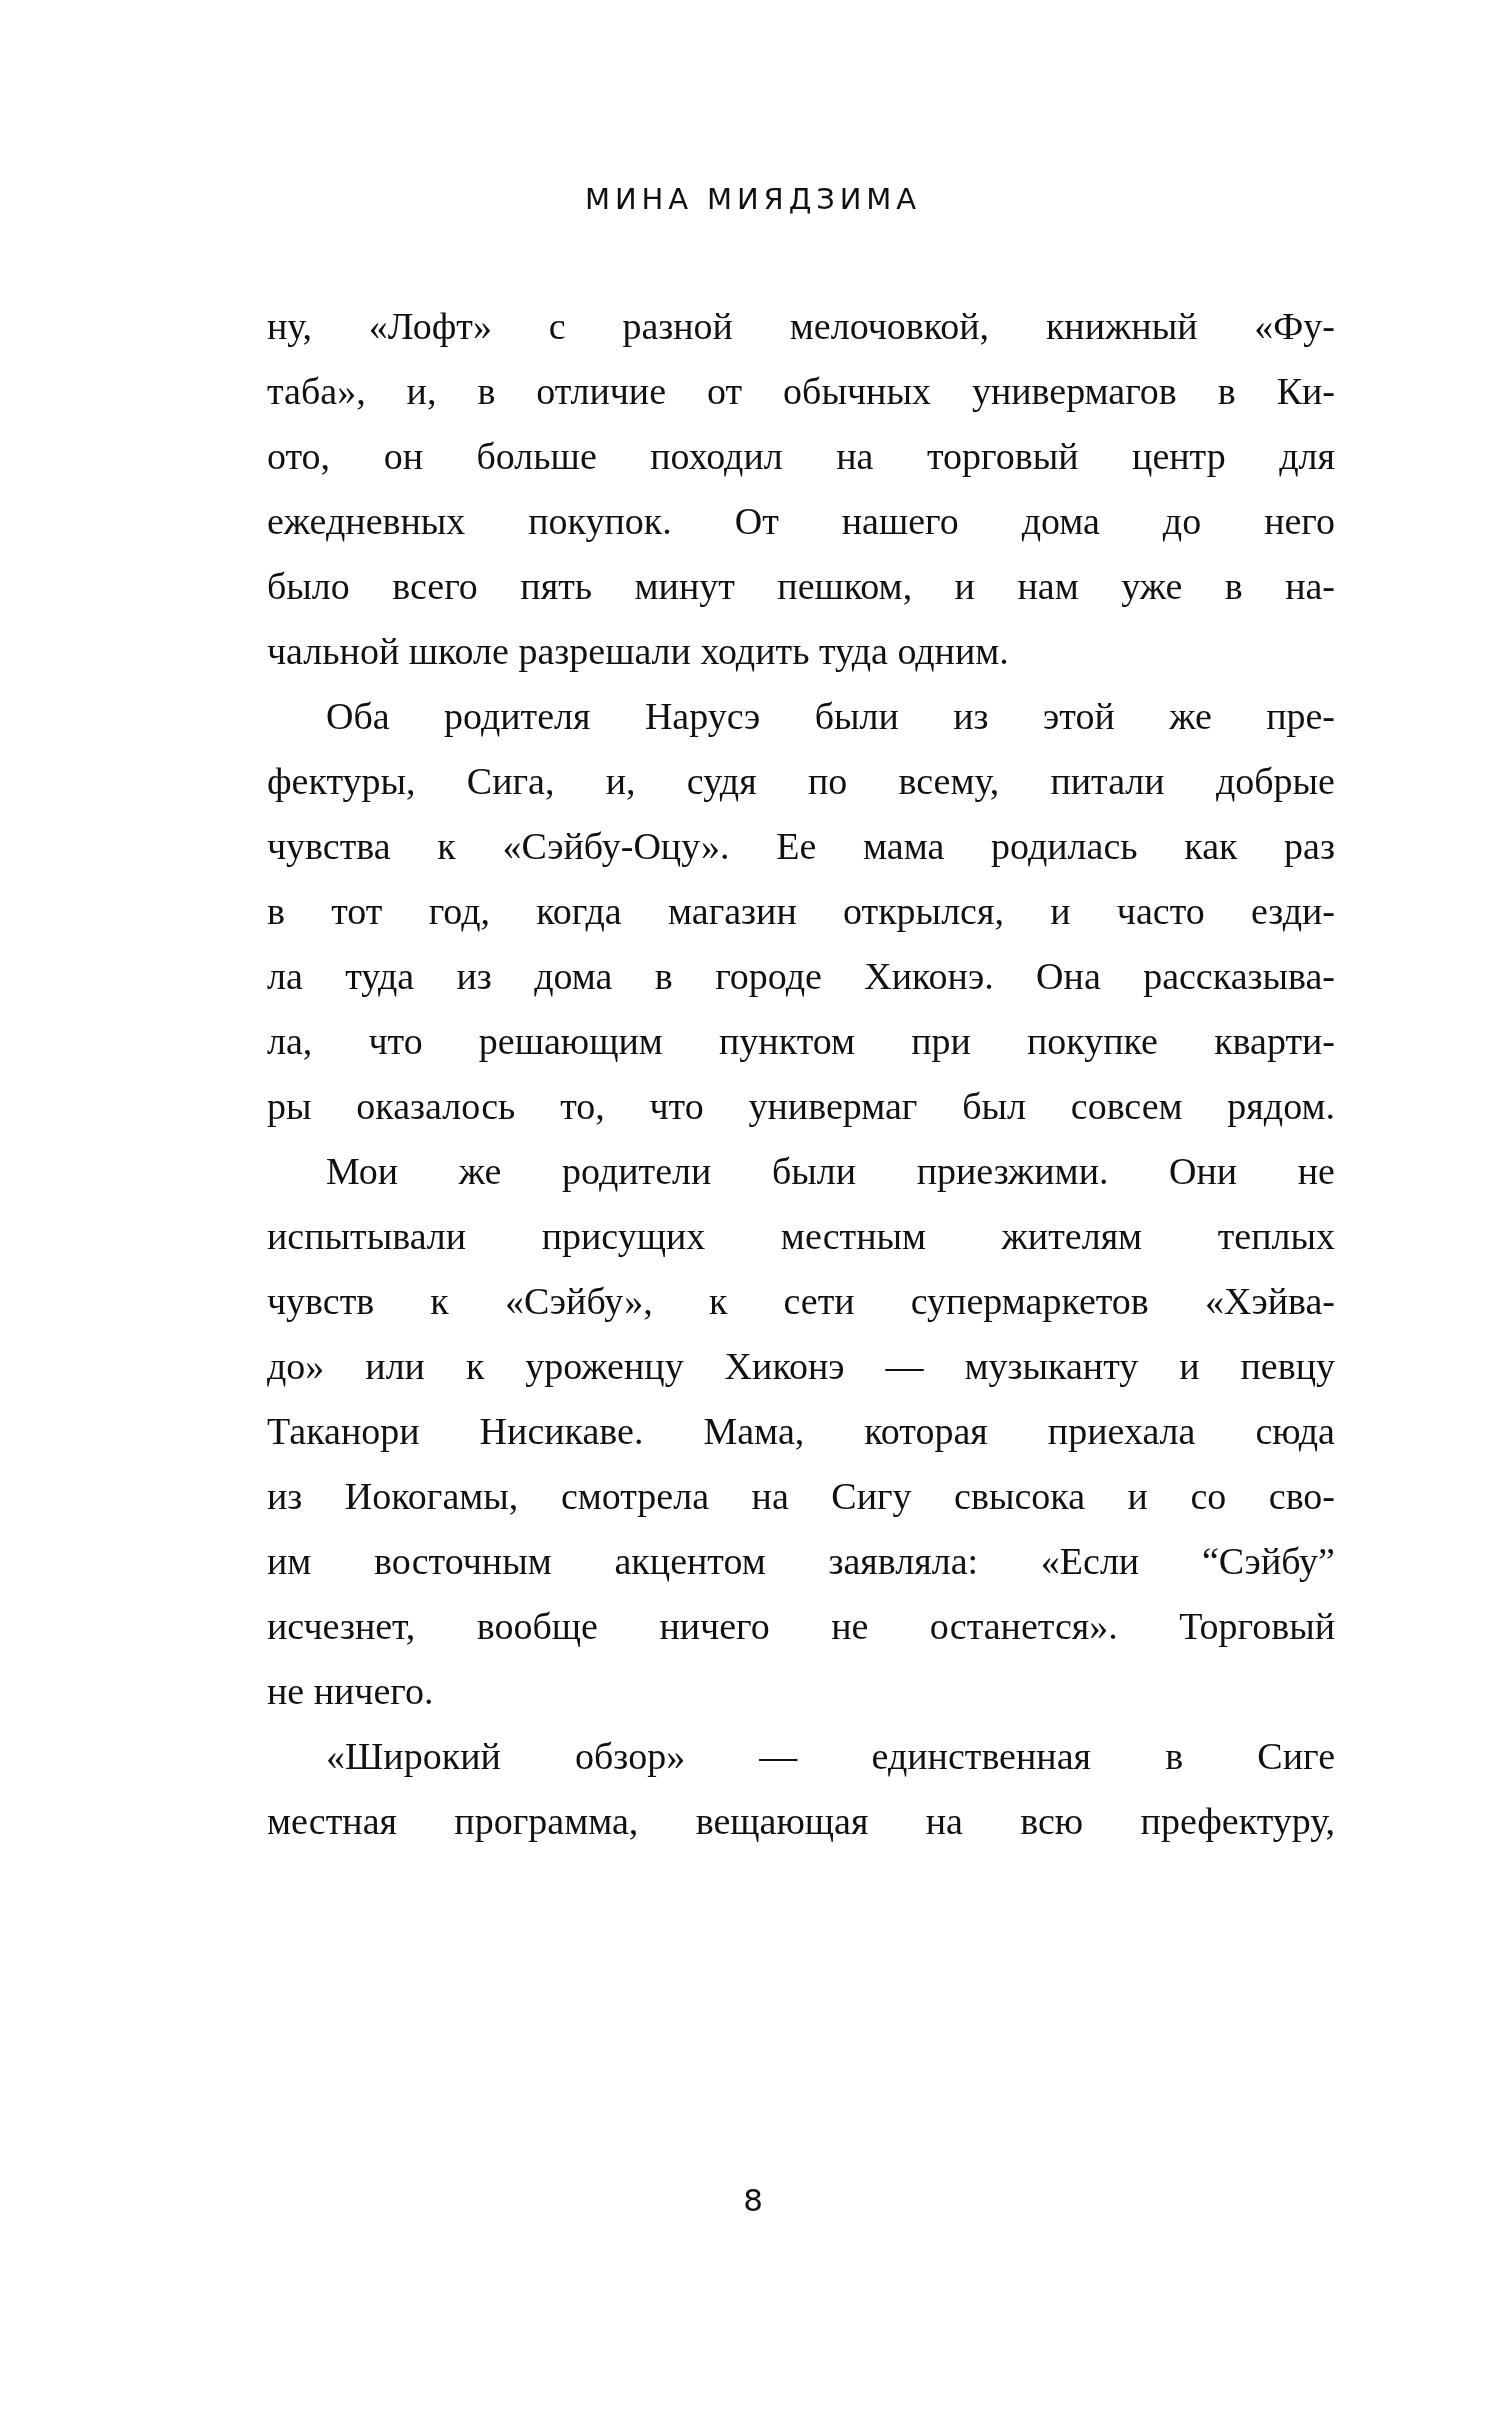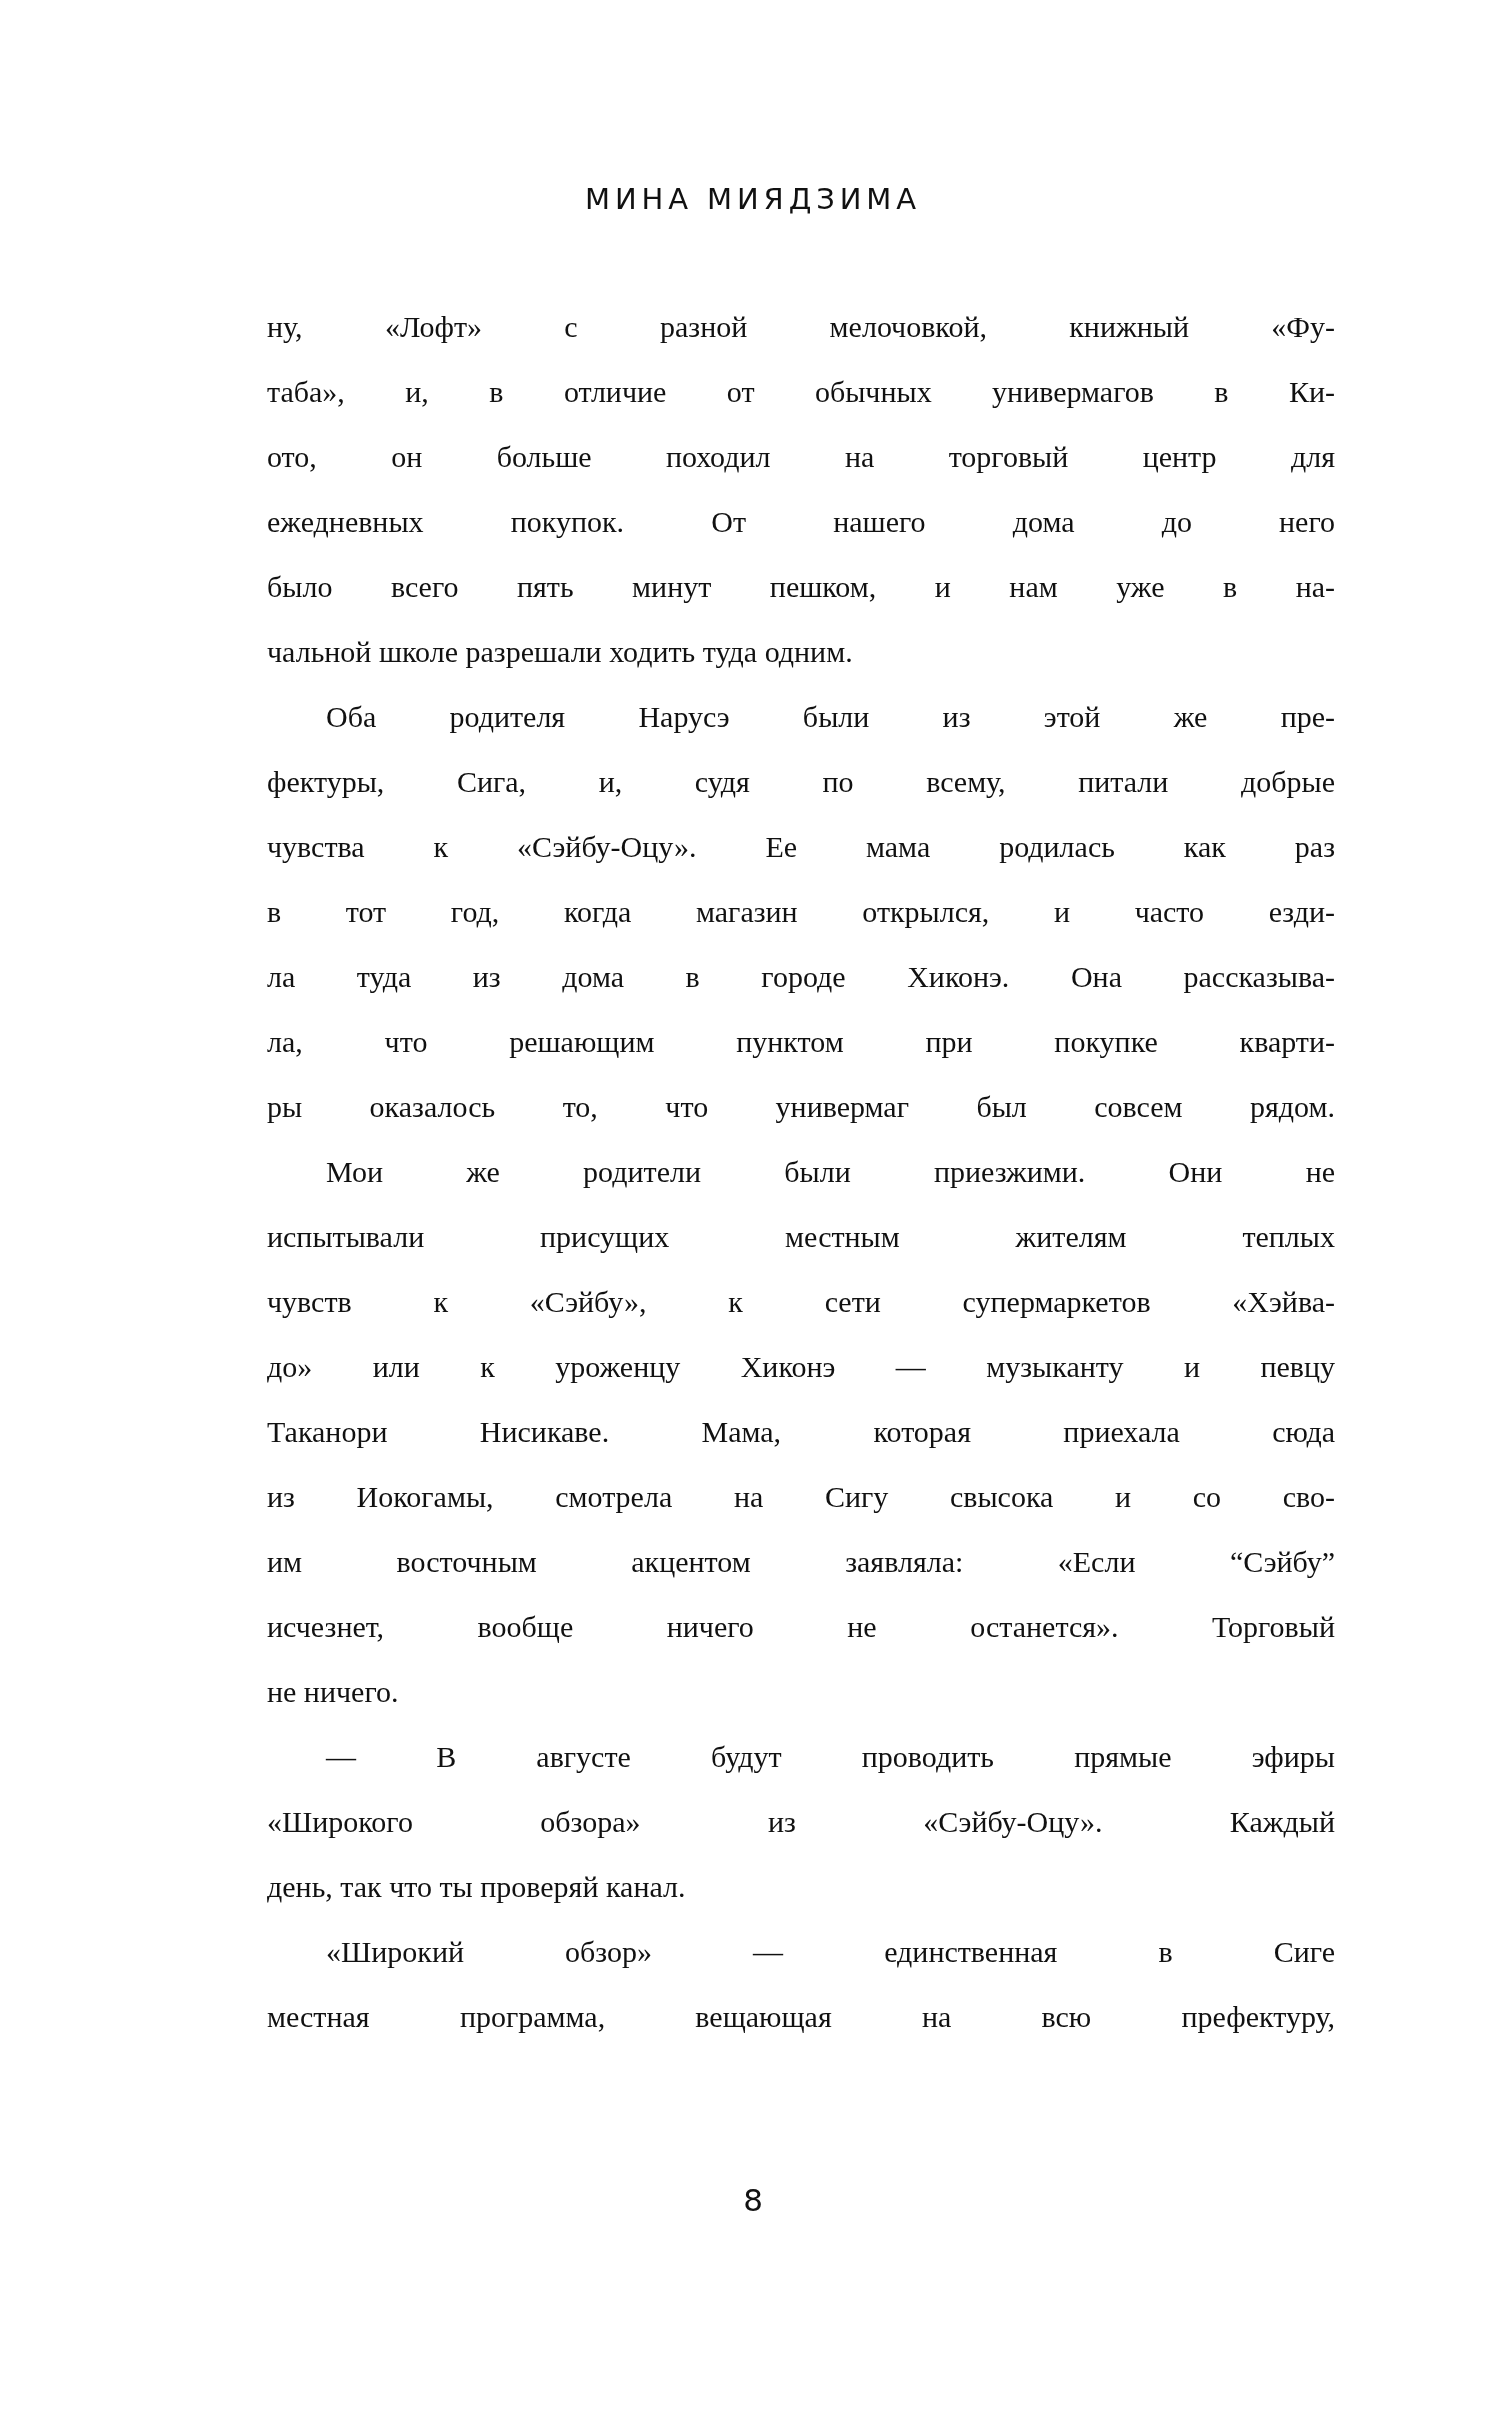--- a/index.html
+++ b/index.html
@@ -5,21 +5,21 @@
   html, body { margin: 0; padding: 0; background: #ffffff; }
   body { width: 1506px; height: 2432px; position: relative; overflow: hidden; }
   .page { position: absolute; left: 0; top: 0; width: 1506px; height: 2316px; background: #ffffff; }
   .running-head {
     position: absolute; left: 0; width: 1506px; top: 182px; text-align: center;
     font-family: "DejaVu Sans", sans-serif; font-size: 29px; letter-spacing: 4.9px;
     color: #111; font-weight: normal;
   }
   .body-text {
     position: absolute; left: 267px; width: 1068px; top: 294px;
-    font-family: "Liberation Serif", serif; font-size: 30px; color: #111;
+    font-family: "Liberation Serif", serif; font-size: 38px; color: #111;
   }
   .line {
     display: block; height: 65px; line-height: 65px; white-space: nowrap;
     text-align: justify; text-align-last: justify;
   }
   .line.last { text-align-last: left; }
   .line.indent { padding-left: 59px; }
   .page-number {
     position: absolute; left: 0; width: 1506px; top: 2182px; text-align: center;
     font-family: "DejaVu Sans", sans-serif; font-size: 31px; color: #111;
@@ -57,25 +57,20 @@
       <span class="line">испытывали присущих местным жителям теплых</span>
       <span class="line">чувств к «Сэйбу», к сети супермаркетов «Хэйва-</span>
       <span class="line">до» или к уроженцу Хиконэ — музыканту и певцу</span>
       <span class="line">Таканори Нисикаве. Мама, которая приехала сюда</span>
       <span class="line">из Иокогамы, смотрела на Сигу свысока и со сво-</span>
       <span class="line">им восточным акцентом заявляла: «Если “Сэйбу”</span>
       <span class="line">исчезнет, вообще ничего не останется». Торговый</span>
       <span class="line last">не ничего.</span>
     </div>
 
-    <div>
-      <span class="line indent">— В августе будут проводить прямые эфиры</span>
-      <span class="line">«Широкого обзора» из «Сэйбу-Оцу». Каждый</span>
-      <span class="line last">день, так что ты проверяй канал.</span>
-    </div>
 
     <div>
       <span class="line indent">«Широкий обзор» — единственная в Сиге</span>
       <span class="line">местная программа, вещающая на всю префектуру,</span>
     </div>
   </div>
 
   <div class="page-number">8</div>
 </div>
 

